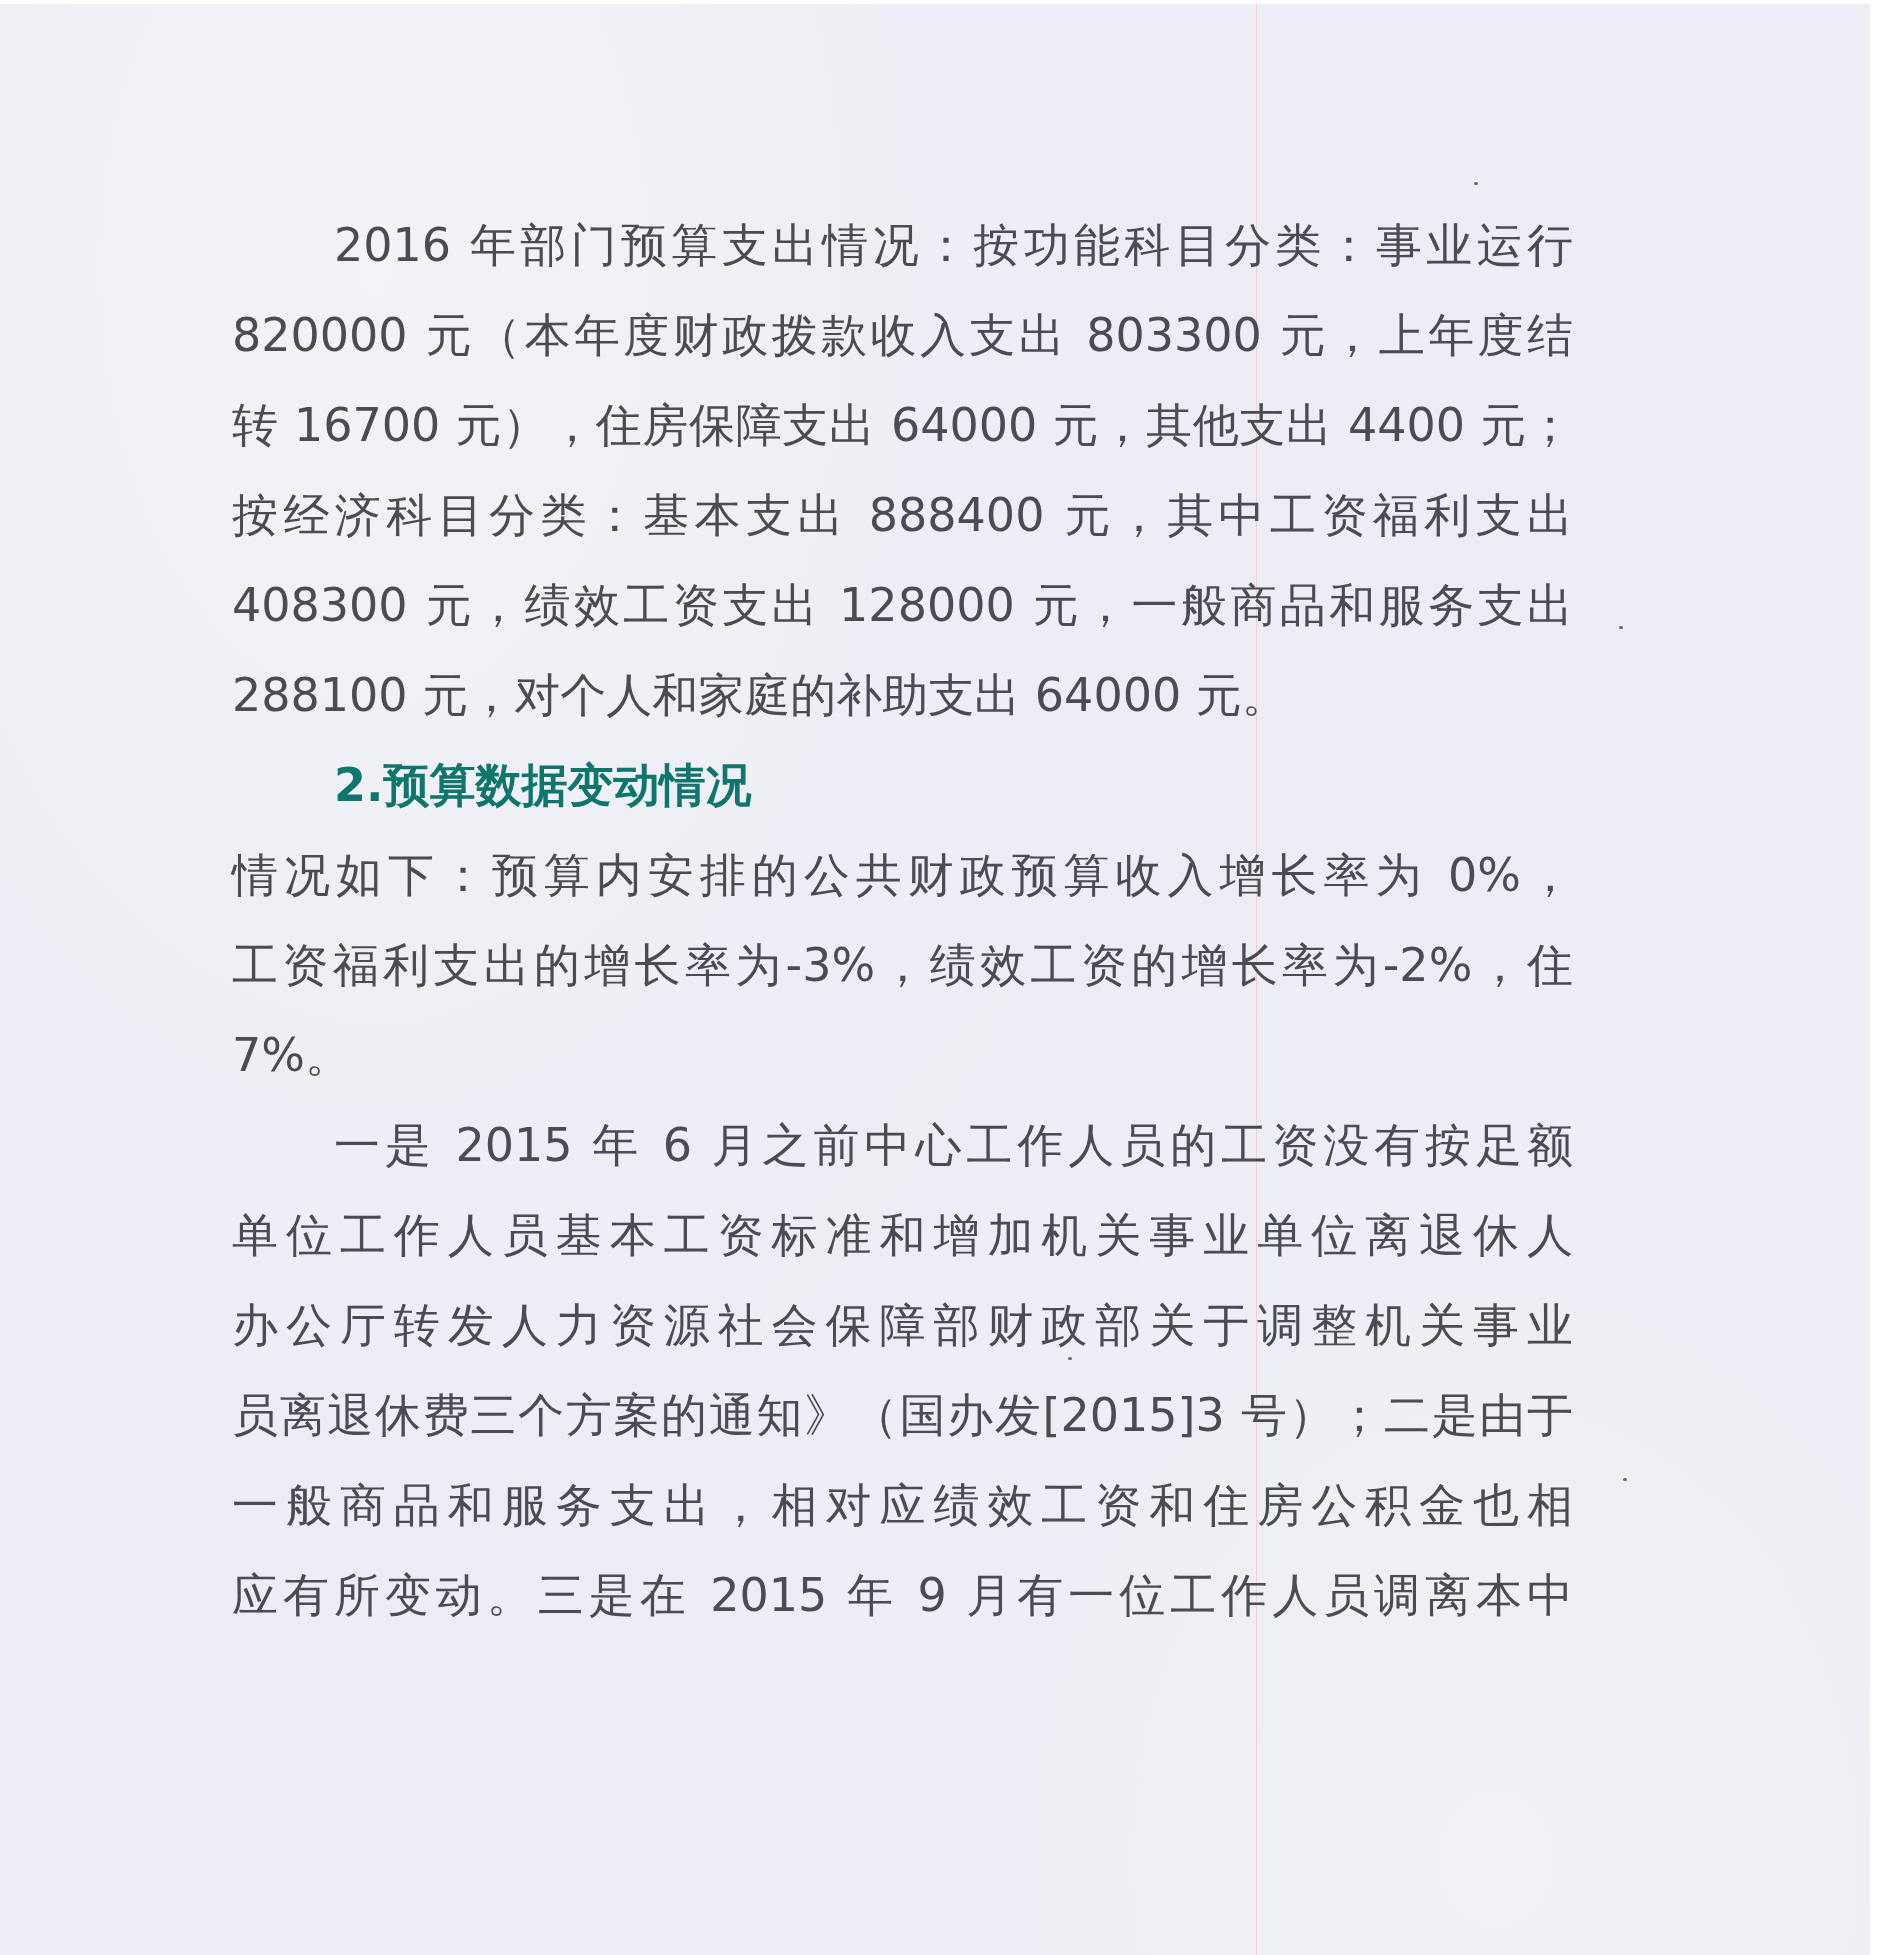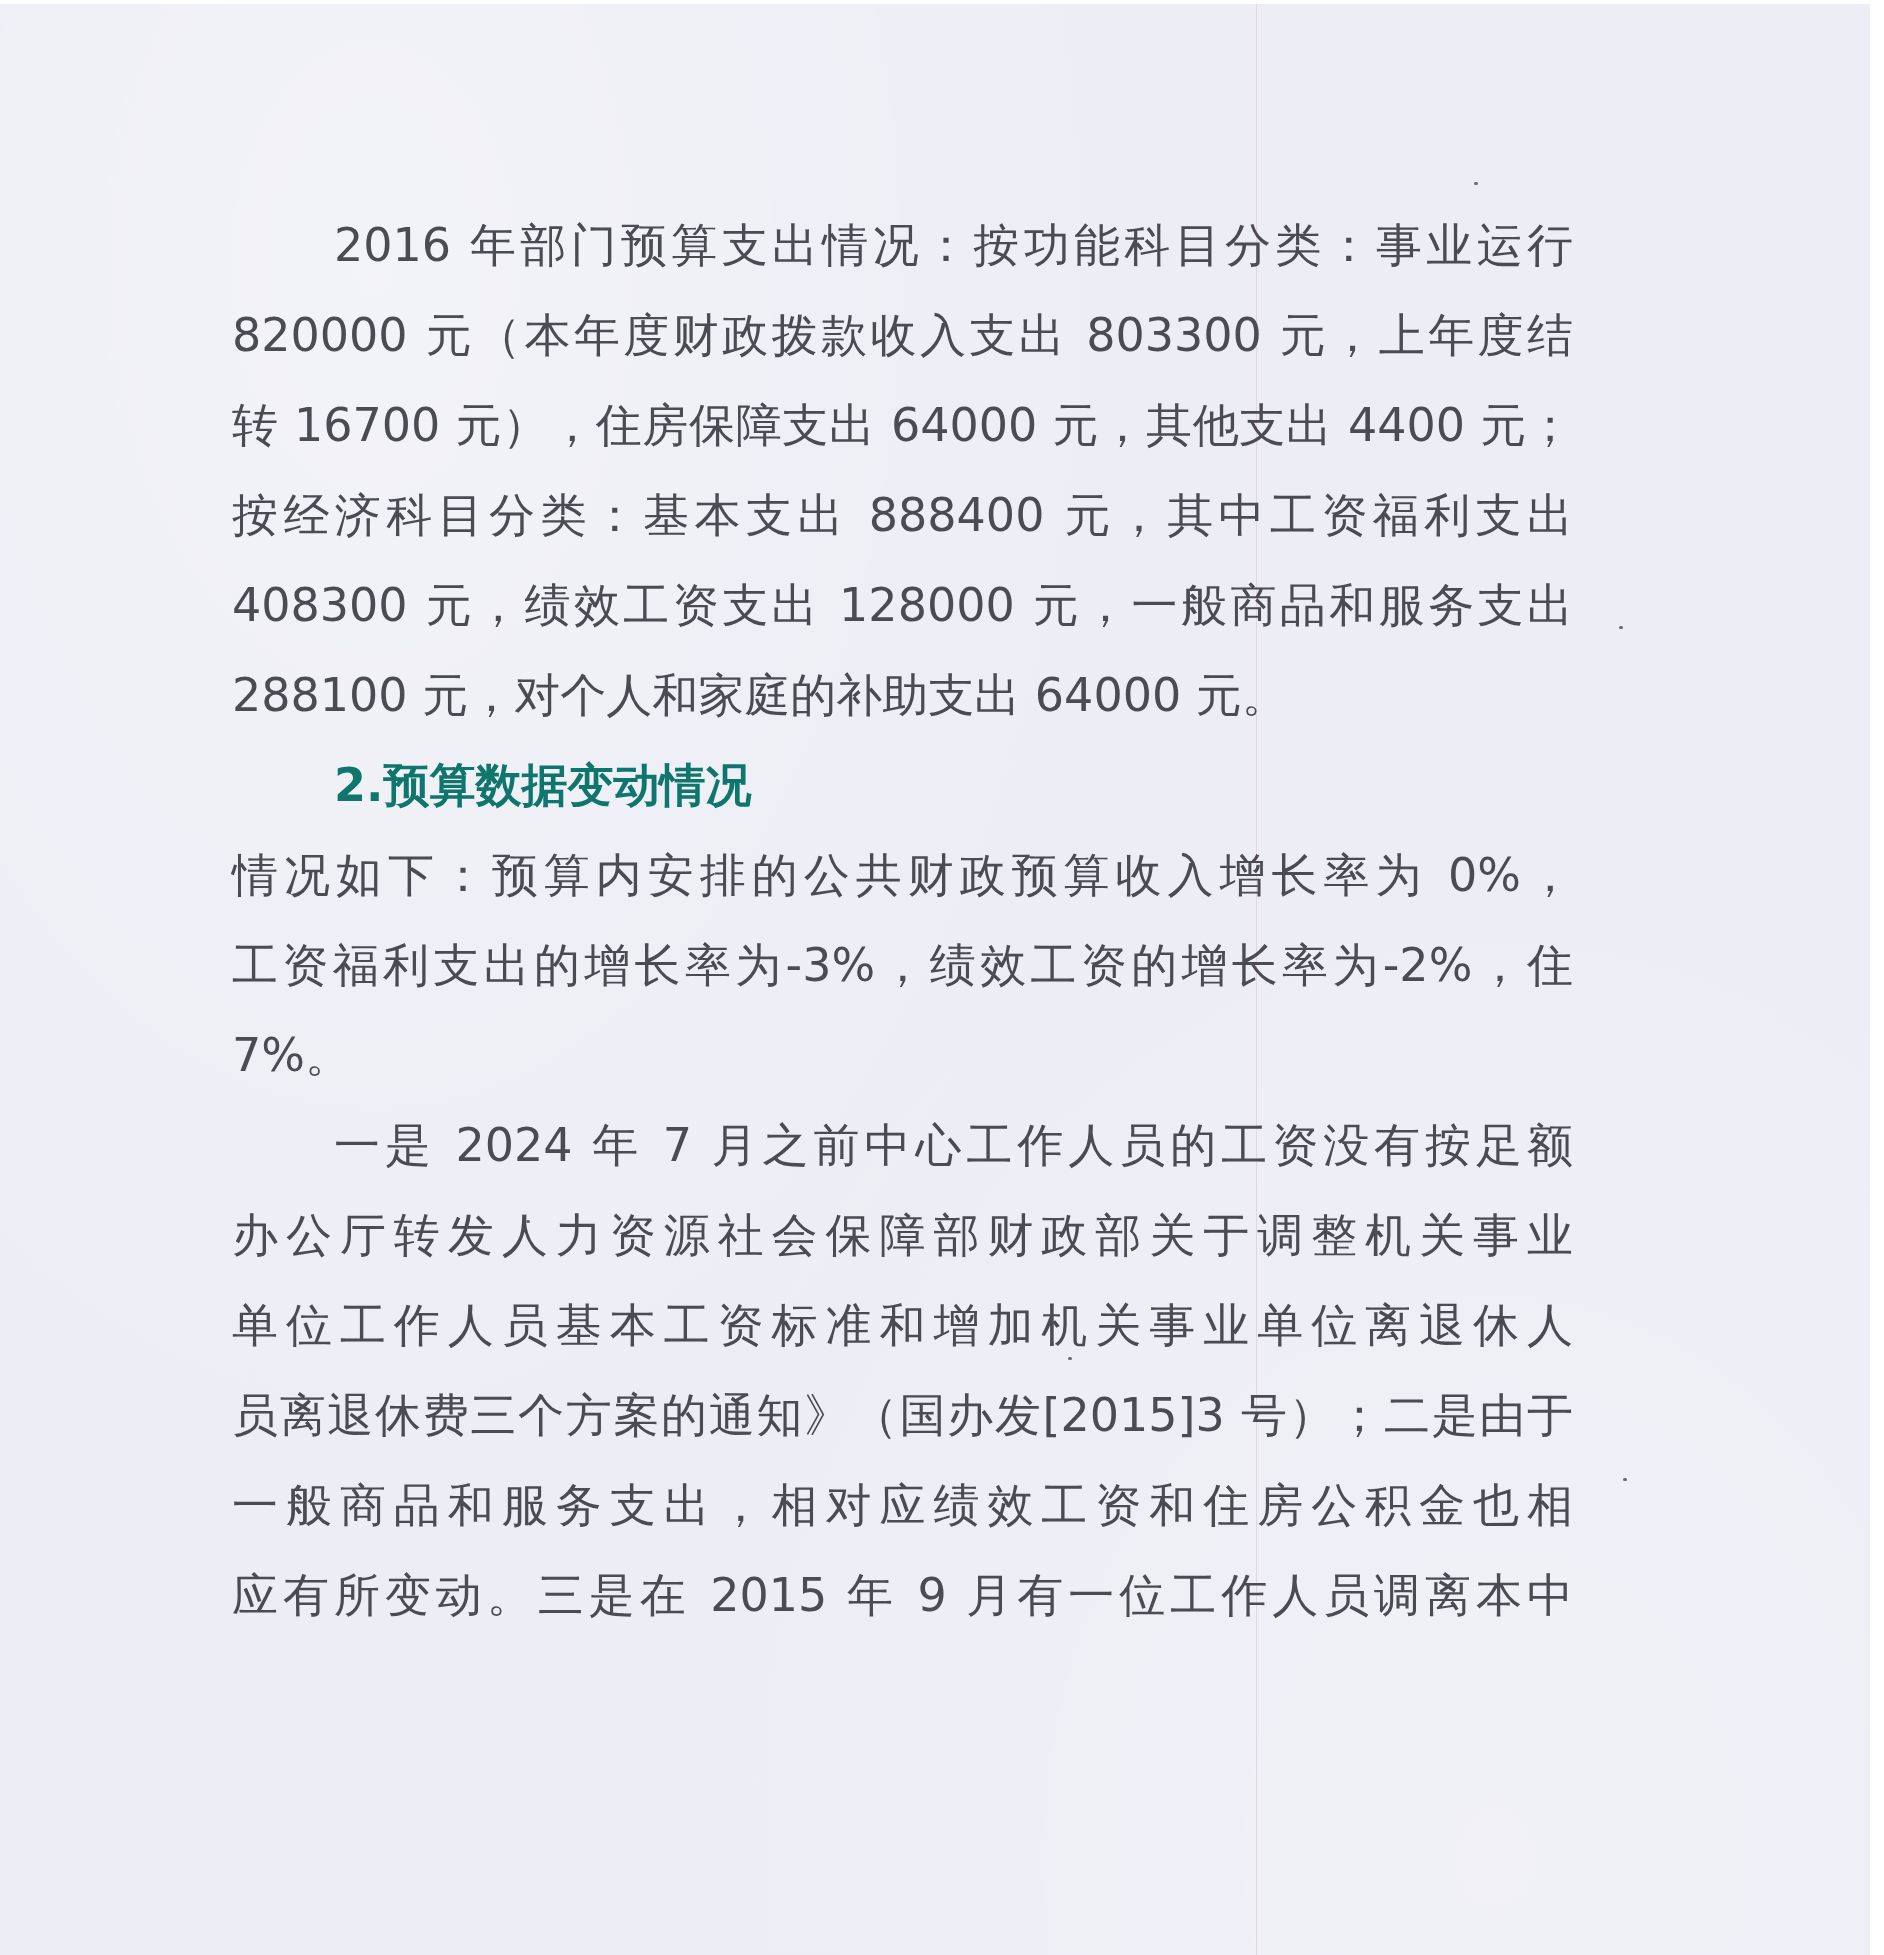--- a/index.html
+++ b/index.html
@@ -102,23 +102,23 @@
     <div class="line heading indent">2.预算数据变动情况</div>
 
     <div>
       <div class="line">情况如下：预算内安排的公共财政预算收入增长率为 0%，</div>
       <div class="line">工资福利支出的增长率为-3%，绩效工资的增长率为-2%，住</div>
       <div class="line last">7%。</div>
     </div>
 
 
     <div>
-      <div class="line indent">一是 2024 年 7 月之前中心工作人员的工资没有按足额</div>
+      <div class="line indent">一是 2015 年 6 月之前中心工作人员的工资没有按足额</div>
+      <div class="line">单位工作人员基本工资标准和增加机关事业单位离退休人</div>
       <div class="line">办公厅转发人力资源社会保障部财政部关于调整机关事业</div>
-      <div class="line">单位工作人员基本工资标准和增加机关事业单位离退休人</div>
       <div class="line">员离退休费三个方案的通知》（国办发[2015]3 号）；二是由于</div>
       <div class="line">一般商品和服务支出，相对应绩效工资和住房公积金也相</div>
       <div class="line">应有所变动。三是在 2015 年 9 月有一位工作人员调离本中</div>
 
     </div>
 
   </div>
 </div>
 
 

